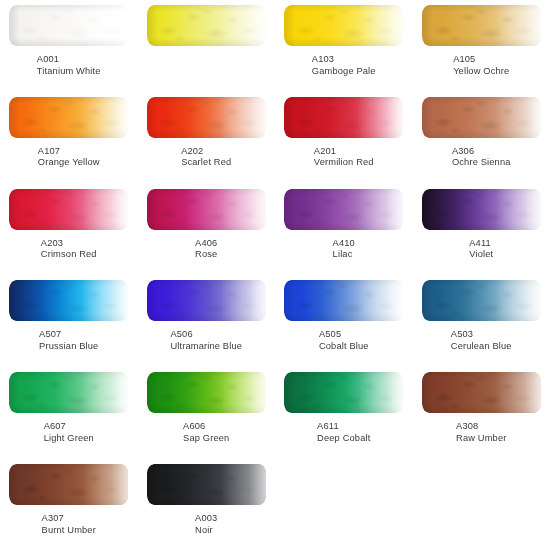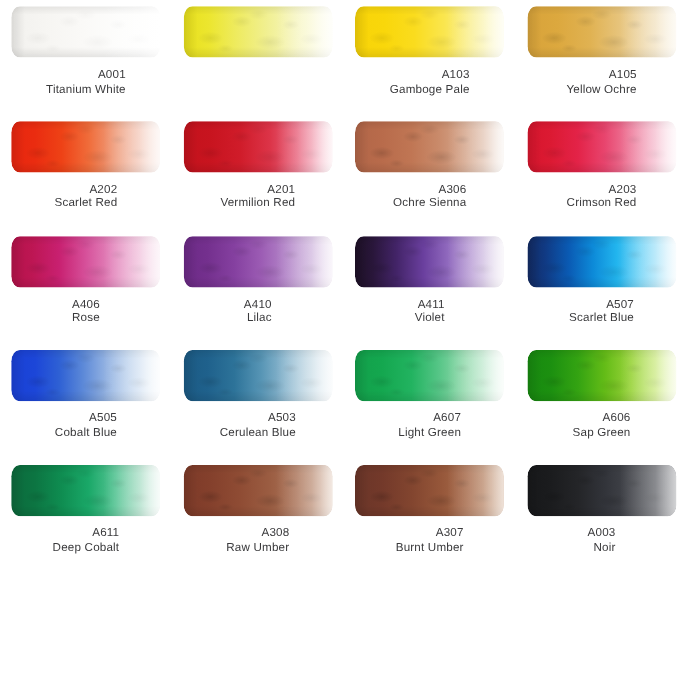--- a/index.html
+++ b/index.html
@@ -89,21 +89,21 @@
     inset: 0;
     border-radius: inherit;
     background: linear-gradient(to right,
       rgba(255,255,255,0) 62%,
       rgba(255,255,255,.30) 86%,
       rgba(255,255,255,.70) 100%);
   }
 
   .swatch-label {
     margin-top: 8px;
-    text-align: right;
+    text-align: left;
     color: #3a3a3c;
     font-size: 9.3px;
     line-height: 11.6px;
     letter-spacing: .15px;
     white-space: nowrap;
   }
   .swatch-code { display: block; }
   .swatch-name { display: block; }
 </style>
 </head>
@@ -149,20 +149,32 @@
         <div class="chip-edge"></div>
         <div class="chip-tail"></div>
       </div>
       <div class="swatch-label">
         <span class="swatch-code">A105</span>
         <span class="swatch-name">Yellow Ochre</span>
       </div>
     </div>
     <div class="swatch-cell">
       <div class="swatch-chip">
+        <div class="chip-base" style="background: linear-gradient(to right, rgb(244, 101, 12) 0%, rgb(245, 109, 14) 14%, rgb(248, 134, 26) 32%, rgb(249, 163, 44) 52%, rgb(247, 196, 94) 72%, rgb(249, 227, 171) 88%, rgb(253, 246, 230) 100%);"></div>
+        <div class="chip-grain" style="opacity: 0.28;"></div>
+        <div class="chip-edge"></div>
+        <div class="chip-tail"></div>
+      </div>
+      <div class="swatch-label">
+        <span class="swatch-code">A107</span>
+        <span class="swatch-name">Orange Yellow</span>
+      </div>
+    </div>
+    <div class="swatch-cell">
+      <div class="swatch-chip">
         <div class="chip-base" style="background: linear-gradient(to right, rgb(232, 38, 15) 0%, rgb(234, 44, 16) 16%, rgb(238, 66, 22) 34%, rgb(240, 108, 58) 52%, rgb(239, 158, 126) 70%, rgb(243, 198, 182) 86%, rgb(250, 234, 228) 100%);"></div>
         <div class="chip-grain" style="opacity: 0.28;"></div>
         <div class="chip-edge"></div>
         <div class="chip-tail"></div>
       </div>
       <div class="swatch-label">
         <span class="swatch-code">A202</span>
         <span class="swatch-name">Scarlet Red</span>
       </div>
     </div>
@@ -240,21 +252,33 @@
     </div>
     <div class="swatch-cell">
       <div class="swatch-chip">
         <div class="chip-base" style="background: linear-gradient(to right, rgb(18, 42, 98) 0%, rgb(16, 58, 132) 12%, rgb(10, 91, 180) 28%, rgb(13, 138, 216) 44%, rgb(34, 181, 238) 60%, rgb(111, 211, 246) 76%, rgb(187, 233, 250) 92%, rgb(233, 247, 253) 100%);"></div>
         <div class="chip-grain" style="opacity: 0.28;"></div>
         <div class="chip-edge"></div>
         <div class="chip-tail"></div>
       </div>
       <div class="swatch-label">
         <span class="swatch-code">A507</span>
-        <span class="swatch-name">Scarlet Blue</span>
+        <span class="swatch-name">Prussian Blue</span>
+      </div>
+    </div>
+    <div class="swatch-cell">
+      <div class="swatch-chip">
+        <div class="chip-base" style="background: linear-gradient(to right, rgb(57, 22, 214) 0%, rgb(61, 29, 216) 16%, rgb(74, 50, 214) 34%, rgb(99, 85, 207) 52%, rgb(138, 132, 211) 70%, rgb(182, 179, 224) 86%, rgb(230, 228, 243) 100%);"></div>
+        <div class="chip-grain" style="opacity: 0.3;"></div>
+        <div class="chip-edge"></div>
+        <div class="chip-tail"></div>
+      </div>
+      <div class="swatch-label">
+        <span class="swatch-code">A506</span>
+        <span class="swatch-name">Ultramarine Blue</span>
       </div>
     </div>
     <div class="swatch-cell">
       <div class="swatch-chip">
         <div class="chip-base" style="background: linear-gradient(to right, rgb(25, 64, 214) 0%, rgb(28, 70, 216) 16%, rgb(46, 96, 212) 32%, rgb(91, 136, 216) 48%, rgb(148, 179, 226) 64%, rgb(194, 214, 238) 80%, rgb(232, 240, 248) 94%, rgb(247, 250, 253) 100%);"></div>
         <div class="chip-grain" style="opacity: 0.34;"></div>
         <div class="chip-edge"></div>
         <div class="chip-tail"></div>
       </div>
       <div class="swatch-label">

